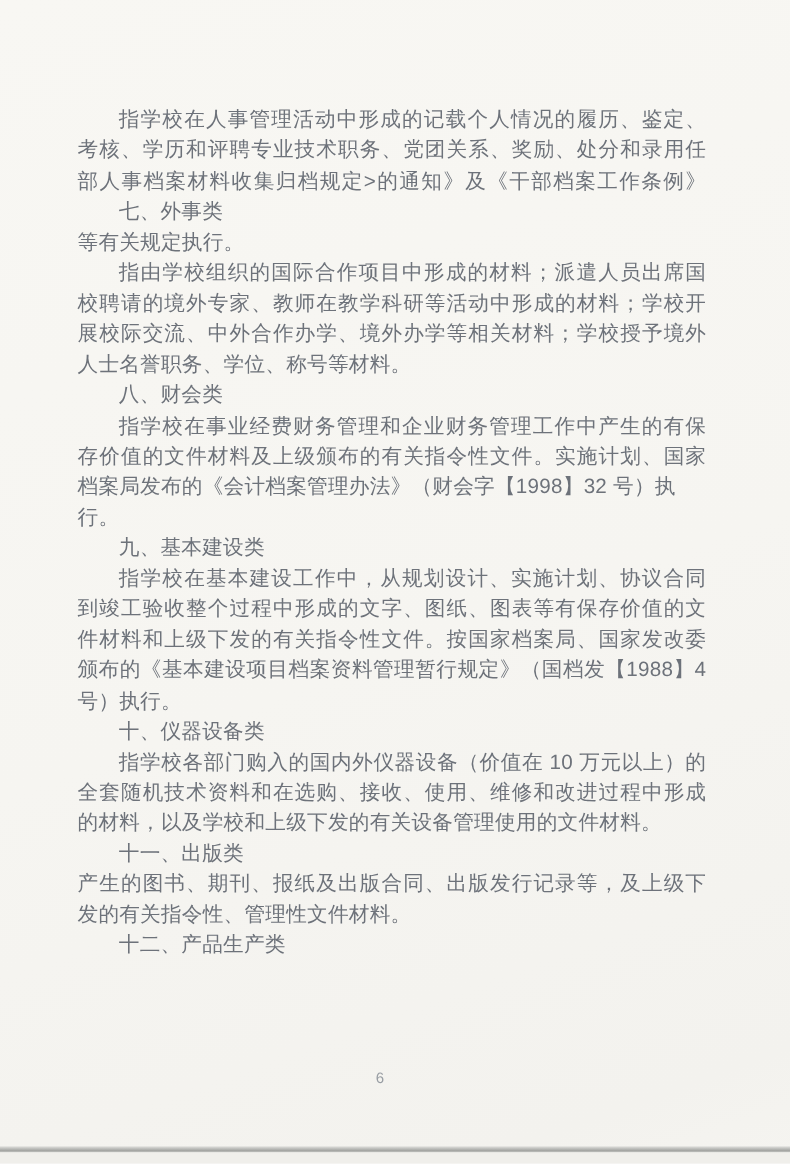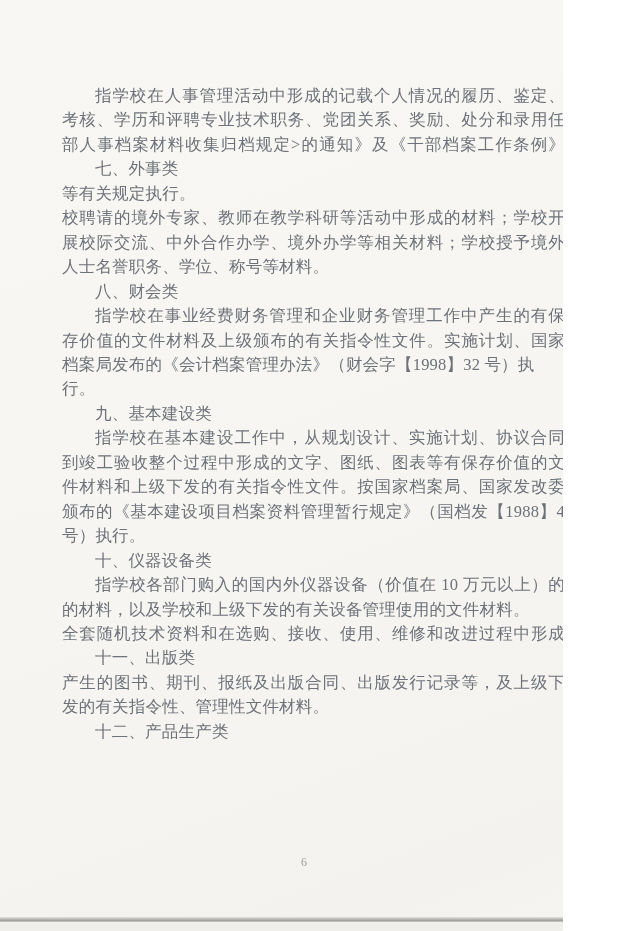--- a/index.html
+++ b/index.html
@@ -2,25 +2,25 @@
 <html><head>
 <meta charset="utf-8">
 <style>
   html, body {
     margin: 0;
     padding: 0;
     background: #ffffff;
   }
   .page {
     position: relative;
-    width: 563px;
+    width: 632px;
     height: 931px;
     overflow: hidden;
     background: linear-gradient(160deg, #f8f7f3 0%, #f6f5f1 55%, #f3f2ee 92%, #f5f4f0 100%);
-    font-family: Liberation Serif, serif;
+    font-family: Liberation Sans, sans-serif;
   }
   .content {
     position: absolute;
     left: 62px;
     top: 84px;
     width: 503px;
     color: #6d727a;
     font-size: 16.5px;
     line-height: 24.45px;
     letter-spacing: 0.2px;
@@ -68,37 +68,38 @@
 </head>
 <body>
 
 <div class="page">
   <div class="content" id="doc">
       <div class="line indent just">指学校在人事管理活动中形成的记载个人情况的履历、鉴定、</div>
       <div class="line just">考核、学历和评聘专业技术职务、党团关系、奖励、处分和录用任</div>
       <div class="line just">部人事档案材料收集归档规定&gt;的通知》及《干部档案工作条例》</div>
       <div class="line heading">七、外事类</div>
       <div class="line">等有关规定执行。</div>
+      <div class="line indent just">指由学校组织的国际合作项目中形成的材料；派遣人员出席国</div>
       <div class="line just">校聘请的境外专家、教师在教学科研等活动中形成的材料；学校开</div>
       <div class="line just">展校际交流、中外合作办学、境外办学等相关材料；学校授予境外</div>
       <div class="line">人士名誉职务、学位、称号等材料。</div>
       <div class="line heading">八、财会类</div>
       <div class="line indent just">指学校在事业经费财务管理和企业财务管理工作中产生的有保</div>
       <div class="line just">存价值的文件材料及上级颁布的有关指令性文件。实施计划、国家</div>
       <div class="line">档案局发布的《会计档案管理办法》（财会字【1998】32 号）执行。</div>
       <div class="line heading">九、基本建设类</div>
       <div class="line indent just">指学校在基本建设工作中，从规划设计、实施计划、协议合同</div>
       <div class="line just">到竣工验收整个过程中形成的文字、图纸、图表等有保存价值的文</div>
       <div class="line just">件材料和上级下发的有关指令性文件。按国家档案局、国家发改委</div>
       <div class="line just">颁布的《基本建设项目档案资料管理暂行规定》（国档发【1988】4</div>
       <div class="line">号）执行。</div>
       <div class="line heading">十、仪器设备类</div>
       <div class="line indent just">指学校各部门购入的国内外仪器设备（价值在 10 万元以上）的</div>
+      <div class="line just">全套随机技术资料和在选购、接收、使用、维修和改进过程中形成</div>
       <div class="line">的材料，以及学校和上级下发的有关设备管理使用的文件材料。</div>
-      <div class="line just">全套随机技术资料和在选购、接收、使用、维修和改进过程中形成</div>
       <div class="line heading">十一、出版类</div>
       <div class="line just">产生的图书、期刊、报纸及出版合同、出版发行记录等，及上级下</div>
       <div class="line">发的有关指令性、管理性文件材料。</div>
       <div class="line heading">十二、产品生产类</div>
     </div>
   <div class="pagenum">6</div>
   <div class="paper-edge-line"></div>
   <div class="paper-edge-below"></div>
 </div>
 

